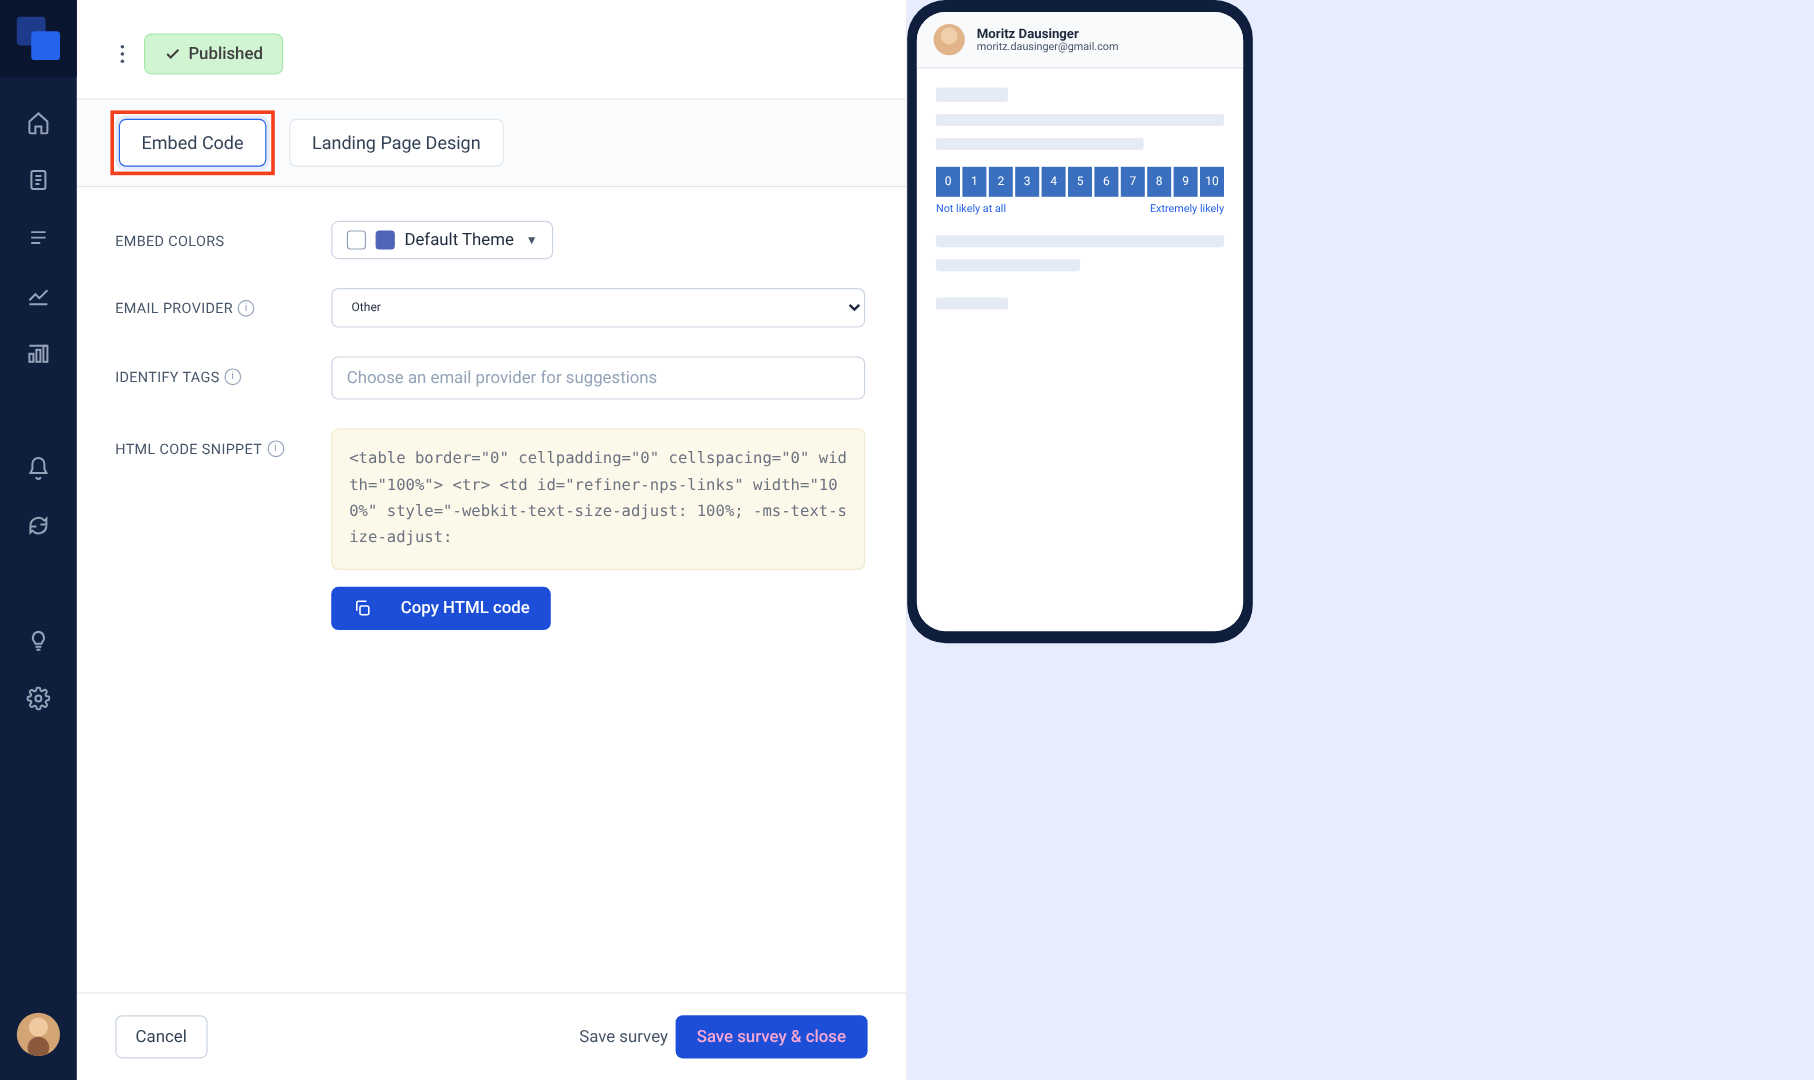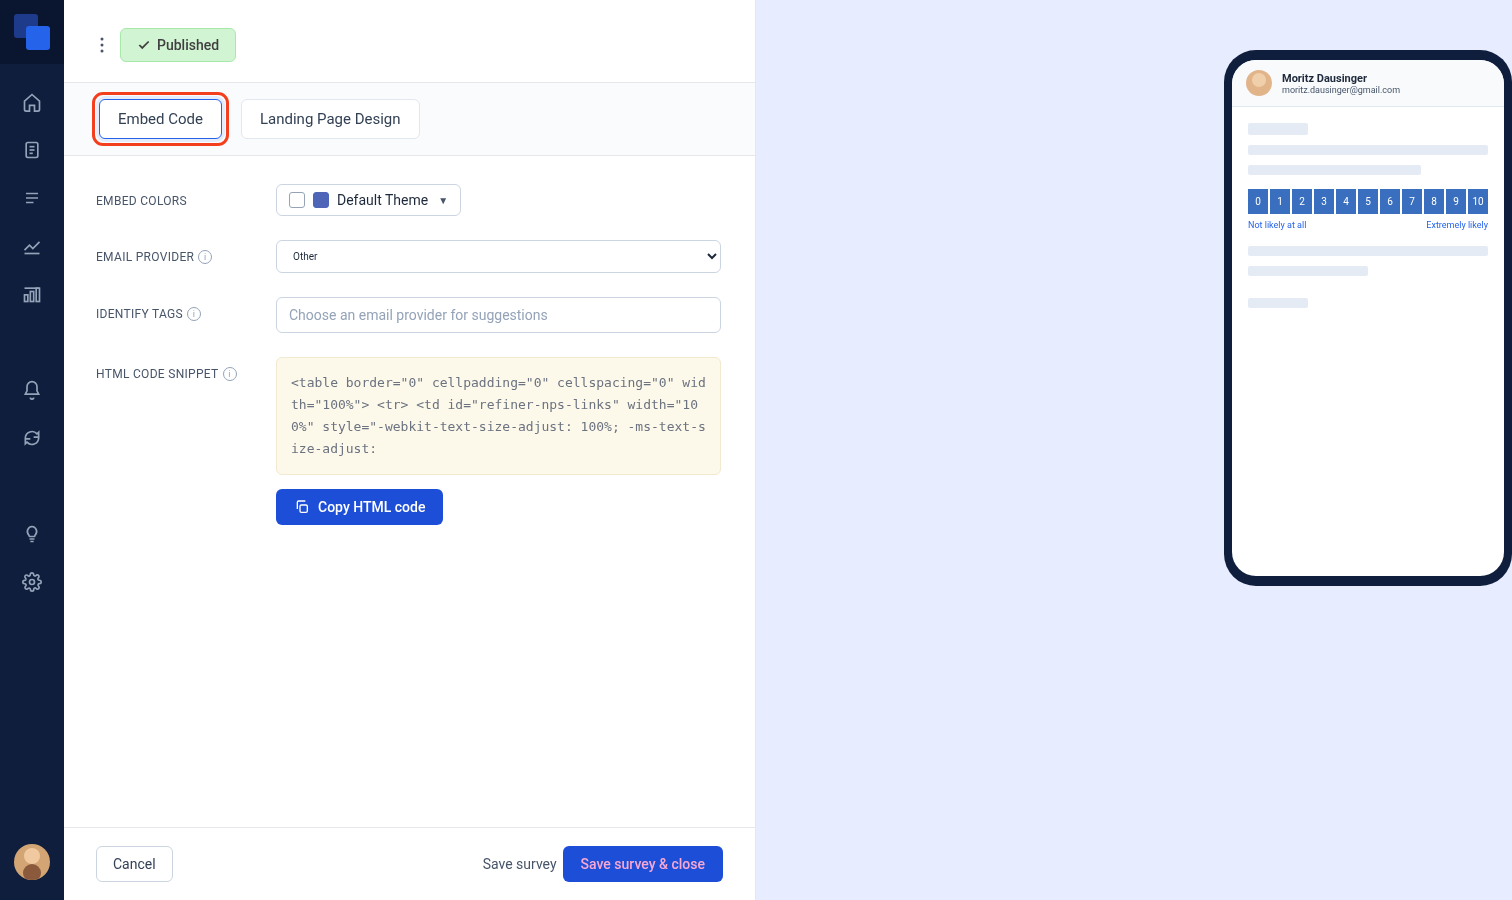--- a/index.html
+++ b/index.html
@@ -14,54 +14,54 @@
   .nav-icons { display: flex; flex-direction: column; align-items: center; gap: 28px; margin-top: 28px; }
   .nav-icon { width: 20px; height: 20px; color: #94a3b8; cursor: pointer; display: flex; align-items: center; justify-content: center; }
   .nav-gap { height: 20px; }
   .avatar { position: absolute; bottom: 20px; width: 36px; height: 36px; border-radius: 50%; background: #d4a574; overflow: hidden; }
   .avatar::after { content: ''; position: absolute; bottom: -2px; left: 9px; width: 18px; height: 18px; background: #8b5a3c; border-radius: 50%; }
   .avatar::before { content:''; position:absolute; top:4px; left:10px; width:16px; height:16px; background:#f0c9a0; border-radius:50%; }
 
   
   .main { flex: 1; display: flex; }
   .left-panel { width: 692px; border-right: 1px solid #e5e7eb; display: flex; flex-direction: column; }
-  .right-panel { flex: 1; background: #e7edff; display: flex; align-items: flex-start; justify-content: flex-end; padding-top: 50px; }
+  .right-panel { flex: 1; background: #e7edff; display: flex; align-items: flex-start; justify-content: flex-start; }
 
   
   .header { padding: 24px 32px 20px; border-bottom: 1px solid #e5e7eb; display: flex; justify-content: space-between; align-items: flex-start; }
   .header-left {}
   .breadcrumb { font-size: 11px; letter-spacing: 0.5px; color: #64748b; font-weight: 500; }
   .title { font-size: 24px; font-weight: 700; color: #1e293b; margin-top: 4px; }
   .header-right { display: flex; align-items: center; gap: 12px; margin-top: 4px; }
   .dots-btn { background: none; border: none; color: #475569; cursor: pointer; padding: 4px; }
   .status-badge { display: flex; align-items: center; gap: 6px; background: #d1f5d3; border: 1px solid #a7e8aa; color: #404040; padding: 8px 16px; border-radius: 6px; font-size: 14px; font-weight: 500; }
 
   
   .tabs-row { padding: 16px 32px; background: #fafbfc; border-bottom: 1px solid #e5e7eb; display: flex; gap: 12px; }
   .tab { padding: 10px 18px; border: 1px solid #e2e8f0; border-radius: 6px; background: #fff; color: #334155; font-size: 15px; cursor: pointer; }
   .tab.active { border-color: #2563eb; box-shadow: 0 0 0 3px rgba(37,99,235,0.1); }
-  .tab-highlight { border: 3px solid #f43f1e; border-radius: 11px; padding: 4px; display: inline-flex; margin: -7px -7px -7px -4px; align-items: center;}
+  .tab-highlight { border: 3px solid #f43f1e; border-radius: 0; padding: 4px; display: inline-flex; margin: -7px -7px -7px -4px; align-items: center;}
   .tab-nohighlight { padding: 4px; border:3px solid transparent; display:inline-flex; margin:-7px 0;}
 
   
   .form-area { padding: 28px 32px; flex: 1; overflow: auto; }
   .field-row { display: flex; align-items: flex-start; margin-bottom: 24px; }
   .field-label { width: 180px; font-size: 12px; letter-spacing: 0.3px; color: #475569; font-weight: 400; padding-top: 10px; display: flex; align-items: center; gap: 4px; }
   .field-control { flex: 1; max-width: 445px; }
   .info-icon { display: inline-flex; width: 14px; height: 14px; border: 1px solid #94a3b8; border-radius: 50%; font-size: 9px; color: #94a3b8; align-items: center; justify-content: center; line-height: 1; }
   .theme-select { display: inline-flex; align-items: center; gap: 8px; border: 1px solid #cbd5e1; border-radius: 6px; padding: 7px 12px; cursor: pointer; font-size: 14px; color: #1e293b; }
   .swatch { width: 16px; height: 16px; border: 1px solid #94a3b8; border-radius: 3px; }
   .swatch.white { background: #fff; }
   .swatch.blue { background: #4f65b8; border-color: #4f65b8; }
   .caret-down { font-size: 10px; color: #475569; margin-left: 2px;}
   select.full { width: 100%; padding: 9px 12px; border: 1px solid #cbd5e1; border-radius: 6px; font-size: 10px; color: #1e293b; background: #fff; appearance: auto; }
   input.full { width: 100%; padding: 9px 12px; border: 1px solid #cbd5e1; border-radius: 6px; font-size: 14px; color: #1e293b; }
   input.full::placeholder { color: #94a3b8; }
   .code-block { width: 100%; background: #fdf9ea; border: 1px solid #f1ead0; border-radius: 6px; padding: 14px; font-family: ui-monospace, Menlo, monospace; font-size: 13px; color: #6b7280; line-height: 1.7; word-break: break-all; }
-  .primary-btn { display: inline-flex; align-items: center; gap: 8px; background: #1d4ed8; color: #fff; border: none; padding: 10px 18px; border-radius: 6px; font-size: 14px; font-weight: 500; cursor: pointer; margin-top: 14px; }
+  .primary-btn { display: inline-flex; align-items: center; gap: 24px; background: #1d4ed8; color: #fff; border: none; padding: 10px 18px; border-radius: 6px; font-size: 14px; font-weight: 500; cursor: pointer; margin-top: 14px; }
 
   
   .footer { border-top: 1px solid #e5e7eb; padding: 18px 32px; display: flex; justify-content: space-between; align-items: center; }
   .footer-right { display: flex; align-items: center; gap: 6px; }
   .ghost-btn { background: #fff; border: 1px solid #cbd5e1; color: #334155; padding: 9px 16px; border-radius: 6px; font-size: 14px; cursor: pointer; }
   .link-btn { background: none; border: none; color: #475569; font-size: 14px; cursor: pointer; }
   .solid-btn { background: #1d4ed8; color: #f9a8d4; border: none; padding: 10px 18px; border-radius: 6px; font-size: 14px; font-weight: 500; cursor: pointer; }
 
   
   .phone { width: 288px; height: 536px; background: #0f1e3d; border-radius: 32px; padding: 10px 8px; }

